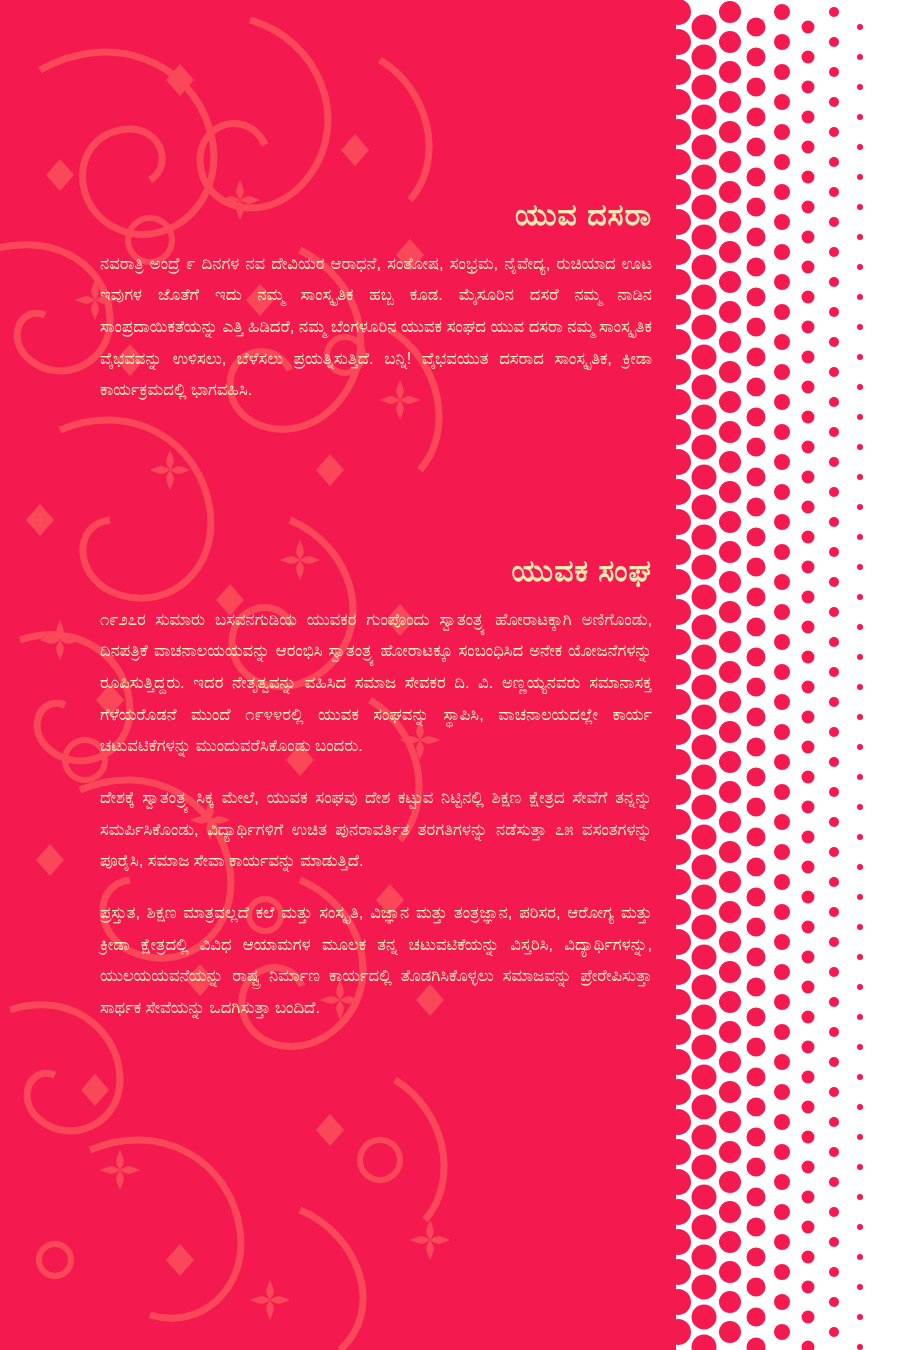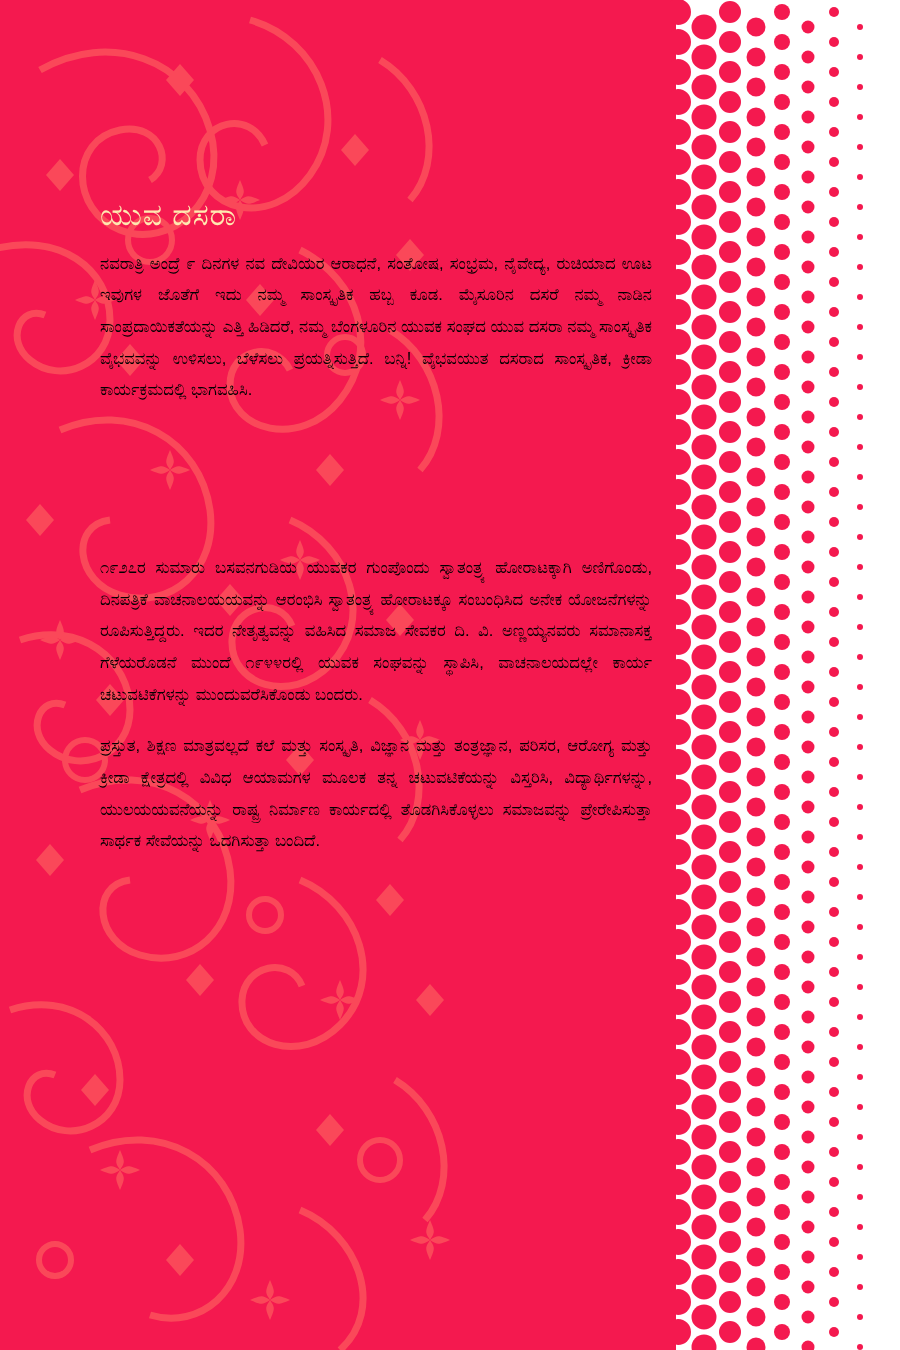--- a/index.html
+++ b/index.html
@@ -60,31 +60,32 @@
     left: 100px;
     top: 0;
     width: 558px;
     height: 1350px;
     z-index: 5;
   }
 
   h1.section-title {
     color: #FFE9B0;
     font-size: 30px;
-    font-weight: 400;
+    font-weight: 700;
     letter-spacing: 1px;
     margin: 0 0 14px 0;
     line-height: 1.25;
+    text-align: right;
   }
 
   .block-1 { position: absolute; top: 196px; left: 0; width: 552px; }
   .block-2 { position: absolute; top: 552px; left: 0; width: 552px; }
 
   p.para {
-    color: #000000;
+    color: #fef9c3;
     font-size: 16.5px;
     line-height: 1.92;
     text-align: justify;
     text-justify: inter-word;
     margin: 0 0 20px 0;
     font-weight: 500;
   }
   p.para:last-child { margin-bottom: 0; }
 
   .title-2 { margin-bottom: 18px; }
@@ -626,20 +627,22 @@
   </div>
 
   <div class="content">
 
     <div class="block-1">
       <h1 class="section-title">ಯುವ ದಸರಾ</h1>
       <p class="para">ನವರಾತ್ರಿ ಅಂದ್ರೆ ೯ ದಿನಗಳ ನವ ದೇವಿಯರ ಆರಾಧನೆ, ಸಂತೋಷ, ಸಂಭ್ರಮ, ನೈವೇದ್ಯ, ರುಚಿಯಾದ ಊಟ ಇವುಗಳ ಜೊತೆಗೆ ಇದು ನಮ್ಮ ಸಾಂಸ್ಕೃತಿಕ ಹಬ್ಬ ಕೂಡ. ಮೈಸೂರಿನ ದಸರೆ ನಮ್ಮ ನಾಡಿನ ಸಾಂಪ್ರದಾಯಿಕತೆಯನ್ನು ಎತ್ತಿ ಹಿಡಿದರೆ, ನಮ್ಮ ಬೆಂಗಳೂರಿನ ಯುವಕ ಸಂಘದ ಯುವ ದಸರಾ ನಮ್ಮ ಸಾಂಸ್ಕೃತಿಕ ವೈಭವವನ್ನು ಉಳಿಸಲು, ಬೆಳೆಸಲು ಪ್ರಯತ್ನಿಸುತ್ತಿದೆ. ಬನ್ನಿ! ವೈಭವಯುತ ದಸರಾದ ಸಾಂಸ್ಕೃತಿಕ, ಕ್ರೀಡಾ ಕಾರ್ಯಕ್ರಮದಲ್ಲಿ ಭಾಗವಹಿಸಿ.</p>
     </div>
 
     <div class="block-2">
+      <h1 class="section-title title-2">ಯುವಕ ಸಂಘ</h1>
       <p class="para">೧೯೨೭ರ ಸುಮಾರು ಬಸವನಗುಡಿಯ ಯುವಕರ ಗುಂಪೊಂದು ಸ್ವಾತಂತ್ರ್ಯ ಹೋರಾಟಕ್ಕಾಗಿ ಅಣಿಗೊಂಡು, ದಿನಪತ್ರಿಕೆ ವಾಚನಾಲಯಯವನ್ನು ಆರಂಭಿಸಿ ಸ್ವಾತಂತ್ರ್ಯ ಹೋರಾಟಕ್ಕೂ ಸಂಬಂಧಿಸಿದ ಅನೇಕ ಯೋಜನೆಗಳನ್ನು ರೂಪಿಸುತ್ತಿದ್ದರು. ಇದರ ನೇತೃತ್ವವನ್ನು ವಹಿಸಿದ ಸಮಾಜ ಸೇವಕರ ದಿ. ವಿ. ಅಣ್ಣಯ್ಯನವರು ಸಮಾನಾಸಕ್ತ ಗೆಳೆಯರೊಡನೆ ಮುಂದೆ ೧೯೪೪ರಲ್ಲಿ ಯುವಕ ಸಂಘವನ್ನು ಸ್ಥಾಪಿಸಿ, ವಾಚನಾಲಯದಲ್ಲೇ ಕಾರ್ಯ ಚಟುವಟಿಕೆಗಳನ್ನು ಮುಂದುವರೆಸಿಕೊಂಡು ಬಂದರು.</p>
+      <p class="para">ದೇಶಕ್ಕೆ ಸ್ವಾತಂತ್ರ್ಯ ಸಿಕ್ಕ ಮೇಲೆ, ಯುವಕ ಸಂಘವು ದೇಶ ಕಟ್ಟುವ ನಿಟ್ಟಿನಲ್ಲಿ ಶಿಕ್ಷಣ ಕ್ಷೇತ್ರದ ಸೇವೆಗೆ ತನ್ನನ್ನು ಸಮರ್ಪಿಸಿಕೊಂಡು, ವಿದ್ಯಾರ್ಥಿಗಳಿಗೆ ಉಚಿತ ಪುನರಾವರ್ತಿತ ತರಗತಿಗಳನ್ನು ನಡೆಸುತ್ತಾ ೭೫ ವಸಂತಗಳನ್ನು ಪೂರೈಸಿ, ಸಮಾಜ ಸೇವಾ ಕಾರ್ಯವನ್ನು ಮಾಡುತ್ತಿದೆ.</p>
       <p class="para">ಪ್ರಸ್ತುತ, ಶಿಕ್ಷಣ ಮಾತ್ರವಲ್ಲದೆ ಕಲೆ ಮತ್ತು ಸಂಸ್ಕೃತಿ, ವಿಜ್ಞಾನ ಮತ್ತು ತಂತ್ರಜ್ಞಾನ, ಪರಿಸರ, ಆರೋಗ್ಯ ಮತ್ತು ಕ್ರೀಡಾ ಕ್ಷೇತ್ರದಲ್ಲಿ ವಿವಿಧ ಆಯಾಮಗಳ ಮೂಲಕ ತನ್ನ ಚಟುವಟಿಕೆಯನ್ನು ವಿಸ್ತರಿಸಿ, ವಿದ್ಯಾರ್ಥಿಗಳನ್ನು, ಯುಲಯಯವನೆಯನ್ನು ರಾಷ್ಟ್ರ ನಿರ್ಮಾಣ ಕಾರ್ಯದಲ್ಲಿ ತೊಡಗಿಸಿಕೊಳ್ಳಲು ಸಮಾಜವನ್ನು ಪ್ರೇರೇಪಿಸುತ್ತಾ ಸಾರ್ಥಕ ಸೇವೆಯನ್ನು ಒದಗಿಸುತ್ತಾ ಬಂದಿದೆ.</p>
     </div>
 
   </div>
 
   <div class="right-edge"></div>
 </div>
 
 </body></html>

